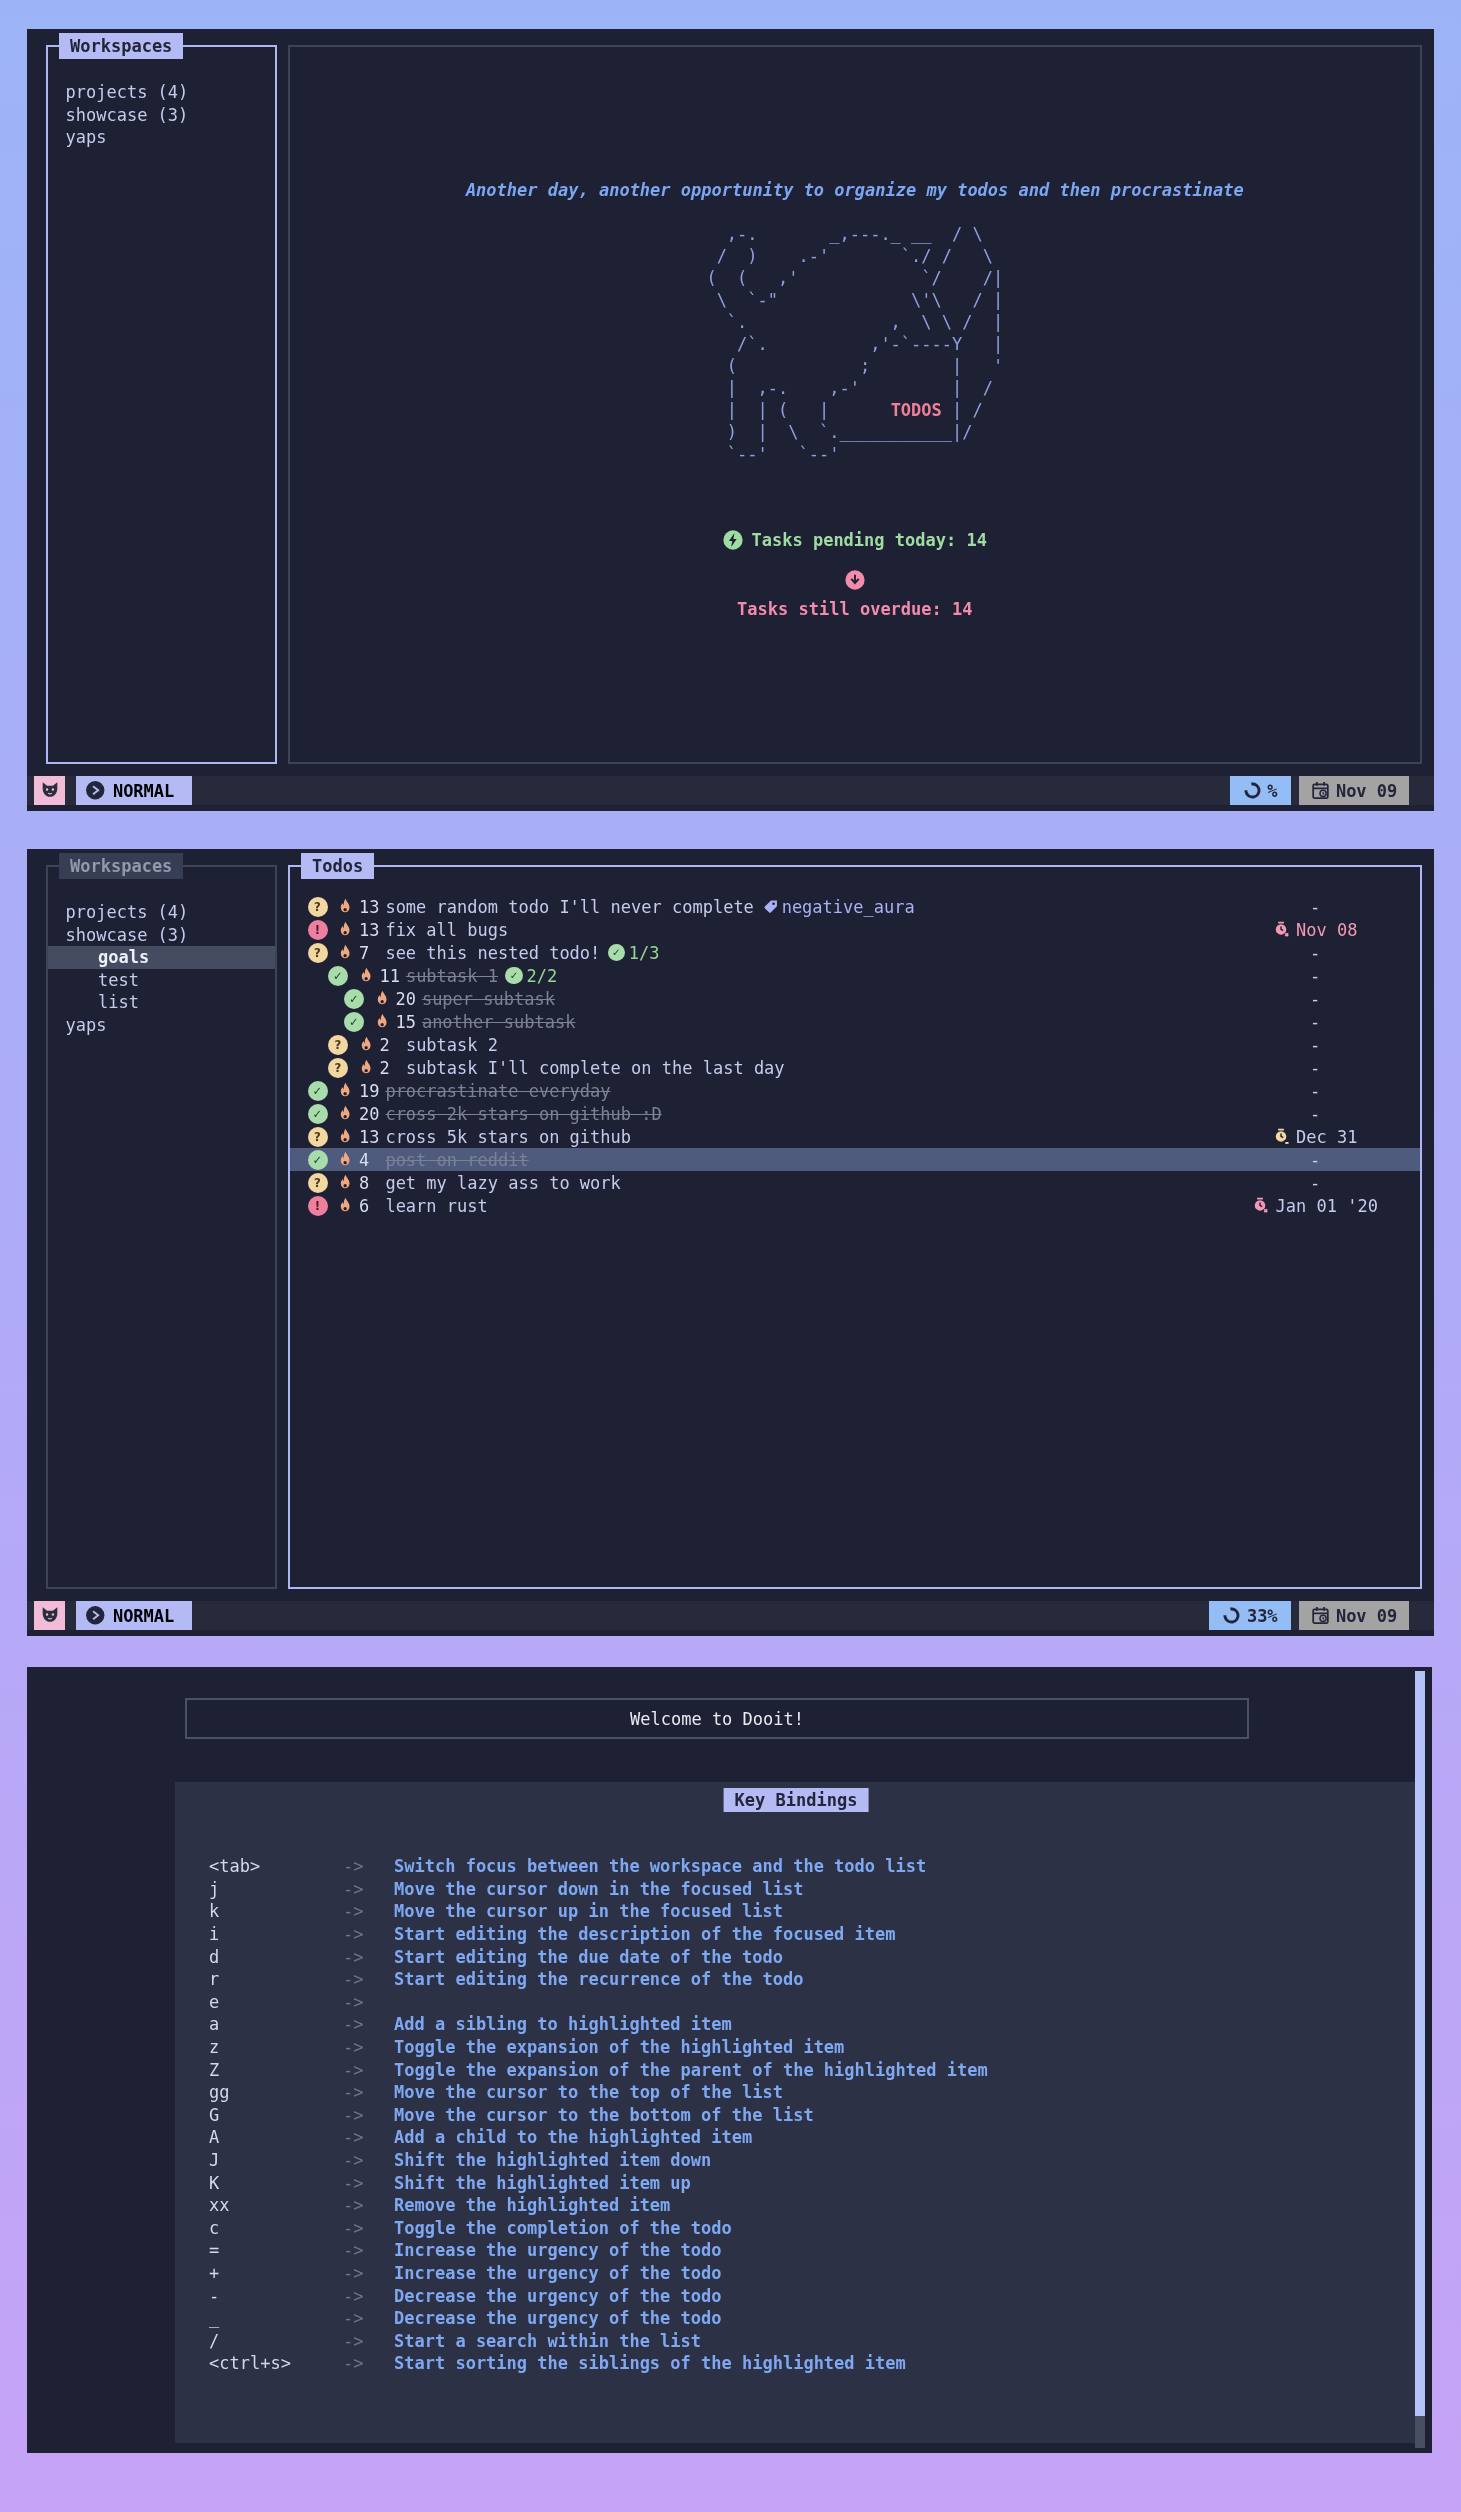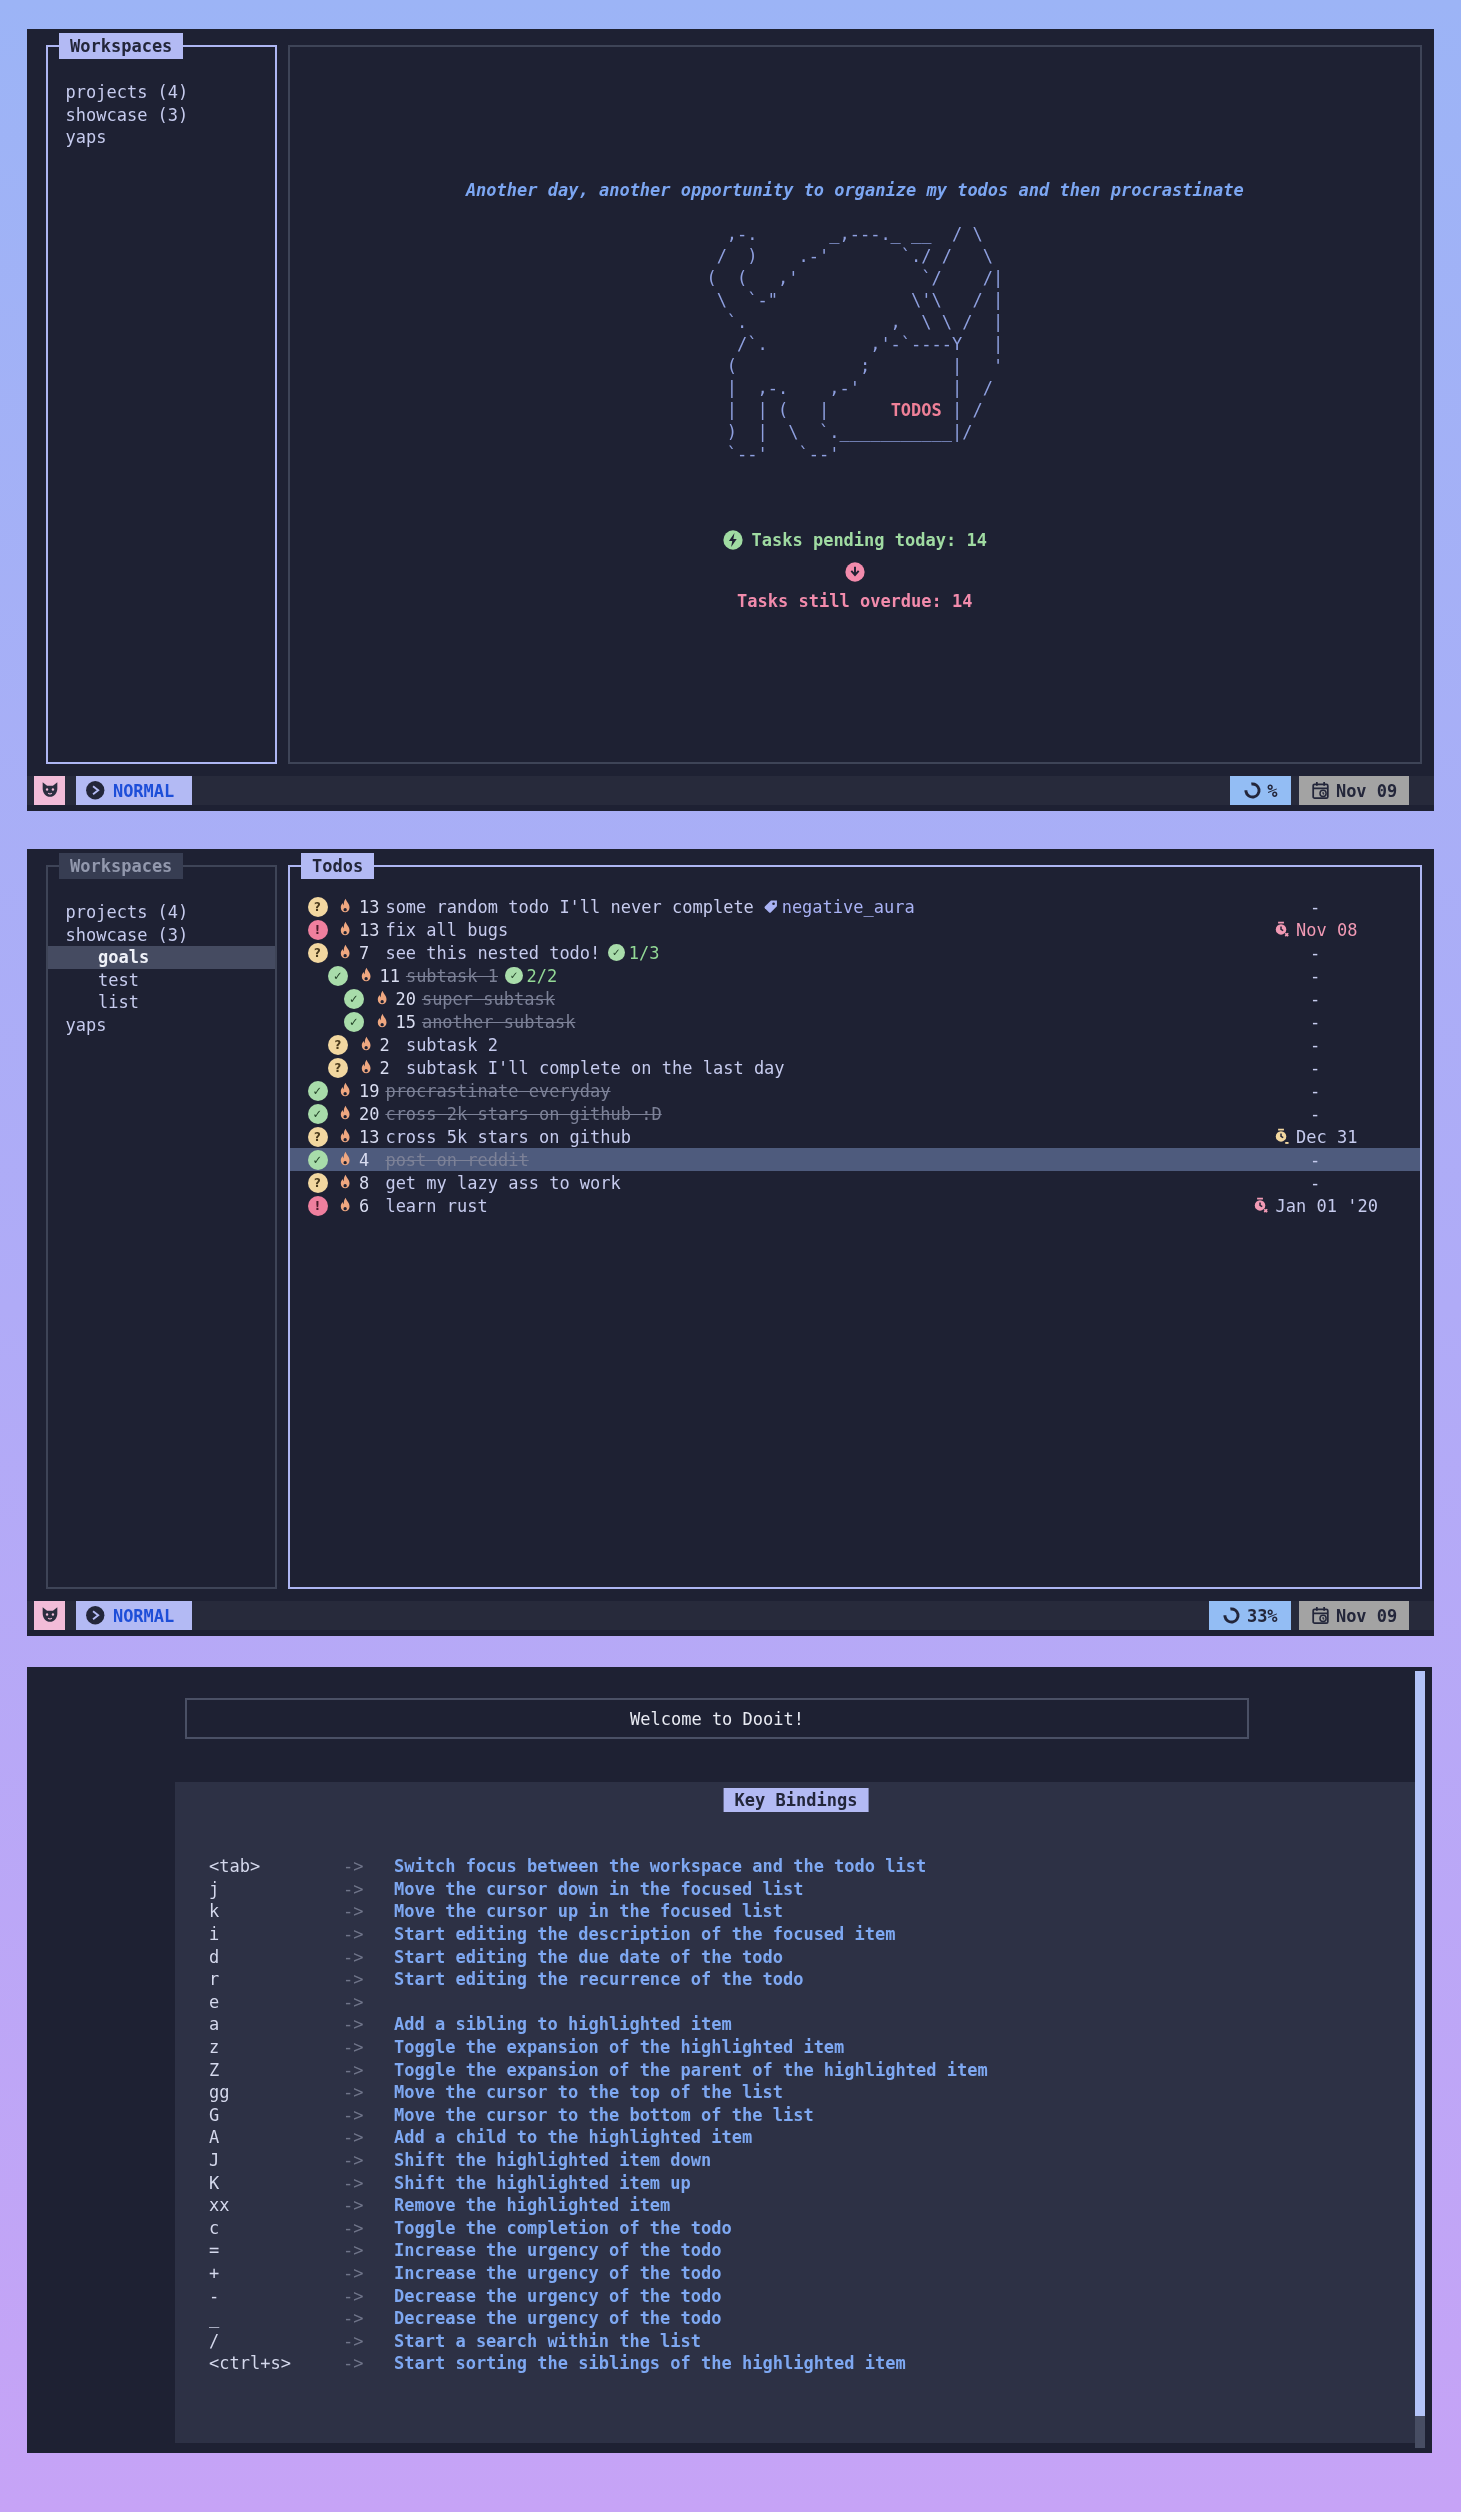--- a/index.html
+++ b/index.html
@@ -21,21 +21,21 @@
 
   .ws { width:231px; flex:none; padding-top:34px; }
   .ws-item { height:22.6px; line-height:22.6px; font-size:17px; color:#c6cbee; padding-left:17.5px; white-space:pre; }
   .ws-item.ind1 { padding-left:50px; }
   .ws-item.selected { background:#454b61; color:#eff1f8; font-weight:bold; }
 
   .dash { flex:1; display:flex; flex-direction:column; align-items:center; }
   .quote { margin-top:133px; font-size:17px; font-style:italic; font-weight:bold; color:#7ca6f2; white-space:pre; }
   .art { margin:23.4px 0 0 0; font-size:17px; line-height:22px; color:#8fa0e0; white-space:pre; }
   .art .sign { color:#ef8098; font-weight:bold; }
-  .stats { margin-top:63px; display:flex; flex-direction:column; gap:11px; }
+  .stats { margin-top:63px; display:flex; flex-direction:column; gap:19px; }
   .stat { display:flex; align-items:center; gap:8.8px; font-size:17px; font-weight:bold; height:22.6px; }
   .stat.green { color:#a0dba2; } .stat.pink { color:#f28bac;flex-direction:column; }
   .stat .sicon { display:flex; align-items:center; }
 
   .todos { flex:1; padding-top:28px; display:flex; flex-direction:column; }
   .trow { display:flex; align-items:center; height:23px; padding-left:17.5px; padding-right:35px; font-size:17px; color:#c6cbee; }
   .trow.ind1 { padding-left:38px; } .trow.ind2 { padding-left:54px; }
   .trow.selected { background:#4e5b7d; }
   .badge { width:20px; height:20px; border-radius:50%; font-size:11.7px; font-weight:bold;
     display:flex; align-items:center; justify-content:center; flex:none; font-family:"DejaVu Sans",sans-serif; }
@@ -50,21 +50,21 @@
   .ttext.strike { color:#7c8197; text-decoration:line-through; }
   .tag { display:flex; align-items:center; gap:3.7px; margin-left:8.8px; color:#a9b2f4; }
   .prog { display:flex; align-items:center; gap:3.7px; margin-left:7.3px; color:#93d996; }
   .due { margin-left:auto; width:139px; flex:none; display:flex; justify-content:center; align-items:center; gap:5.8px; white-space:pre; }
   .due .due-text.pink { color:#f29ab5; } .due .due-text.light { color:#c6cbee; }
   .due .dash-t { color:#c6cbee; }
 
   .sbar { height:29px; margin-bottom:5.8px; background:#272a3b; display:flex; align-items:stretch;
     font-size:17px; font-weight:bold; flex:none; }
   .sb-cat { width:31px; margin-left:7.3px; background:#f2bcd8; display:flex; align-items:center; justify-content:center; flex:none; }
-  .sb-mode { margin-left:11px; background:#b3baf4; color:#1d4ed8; display:flex; align-items:center; gap:7.3px; padding:0 17.5px 0 8.8px; }
+  .sb-mode { margin-left:11px; background:#b3baf4; color:#000000; display:flex; align-items:center; gap:7.3px; padding:0 17.5px 0 8.8px; }
   .sb-spacer { flex:1; }
   .sb-prog { background:#93bdf4; color:#23263a; display:flex; align-items:center; gap:5.8px; padding:0 13px; }
   .sb-date { margin-left:8.8px; margin-right:25px; background:#a3a3a3; color:#23263a; display:flex; align-items:center; gap:5.8px; padding:0 11.7px; }
   .sb-icon { display:flex; align-items:center; }
 
   #help { position:absolute; left:27px; top:1667px; width:1405px; height:786px; background:#1e2133; }
   .welcome { position:absolute; left:158px; top:31px; width:1064px; height:41px; border:2.2px solid #4a5065;
     color:#e9ebf3; font-size:17px; display:flex; align-items:center; justify-content:center; }
   .kb { position:absolute; left:148px; top:115px; width:1242px; height:661px; background:#2d3145; }
   .kb-label { position:absolute; top:5.8px; left:50%; transform:translateX(-50%); background:#b3baf4; color:#23263a;

